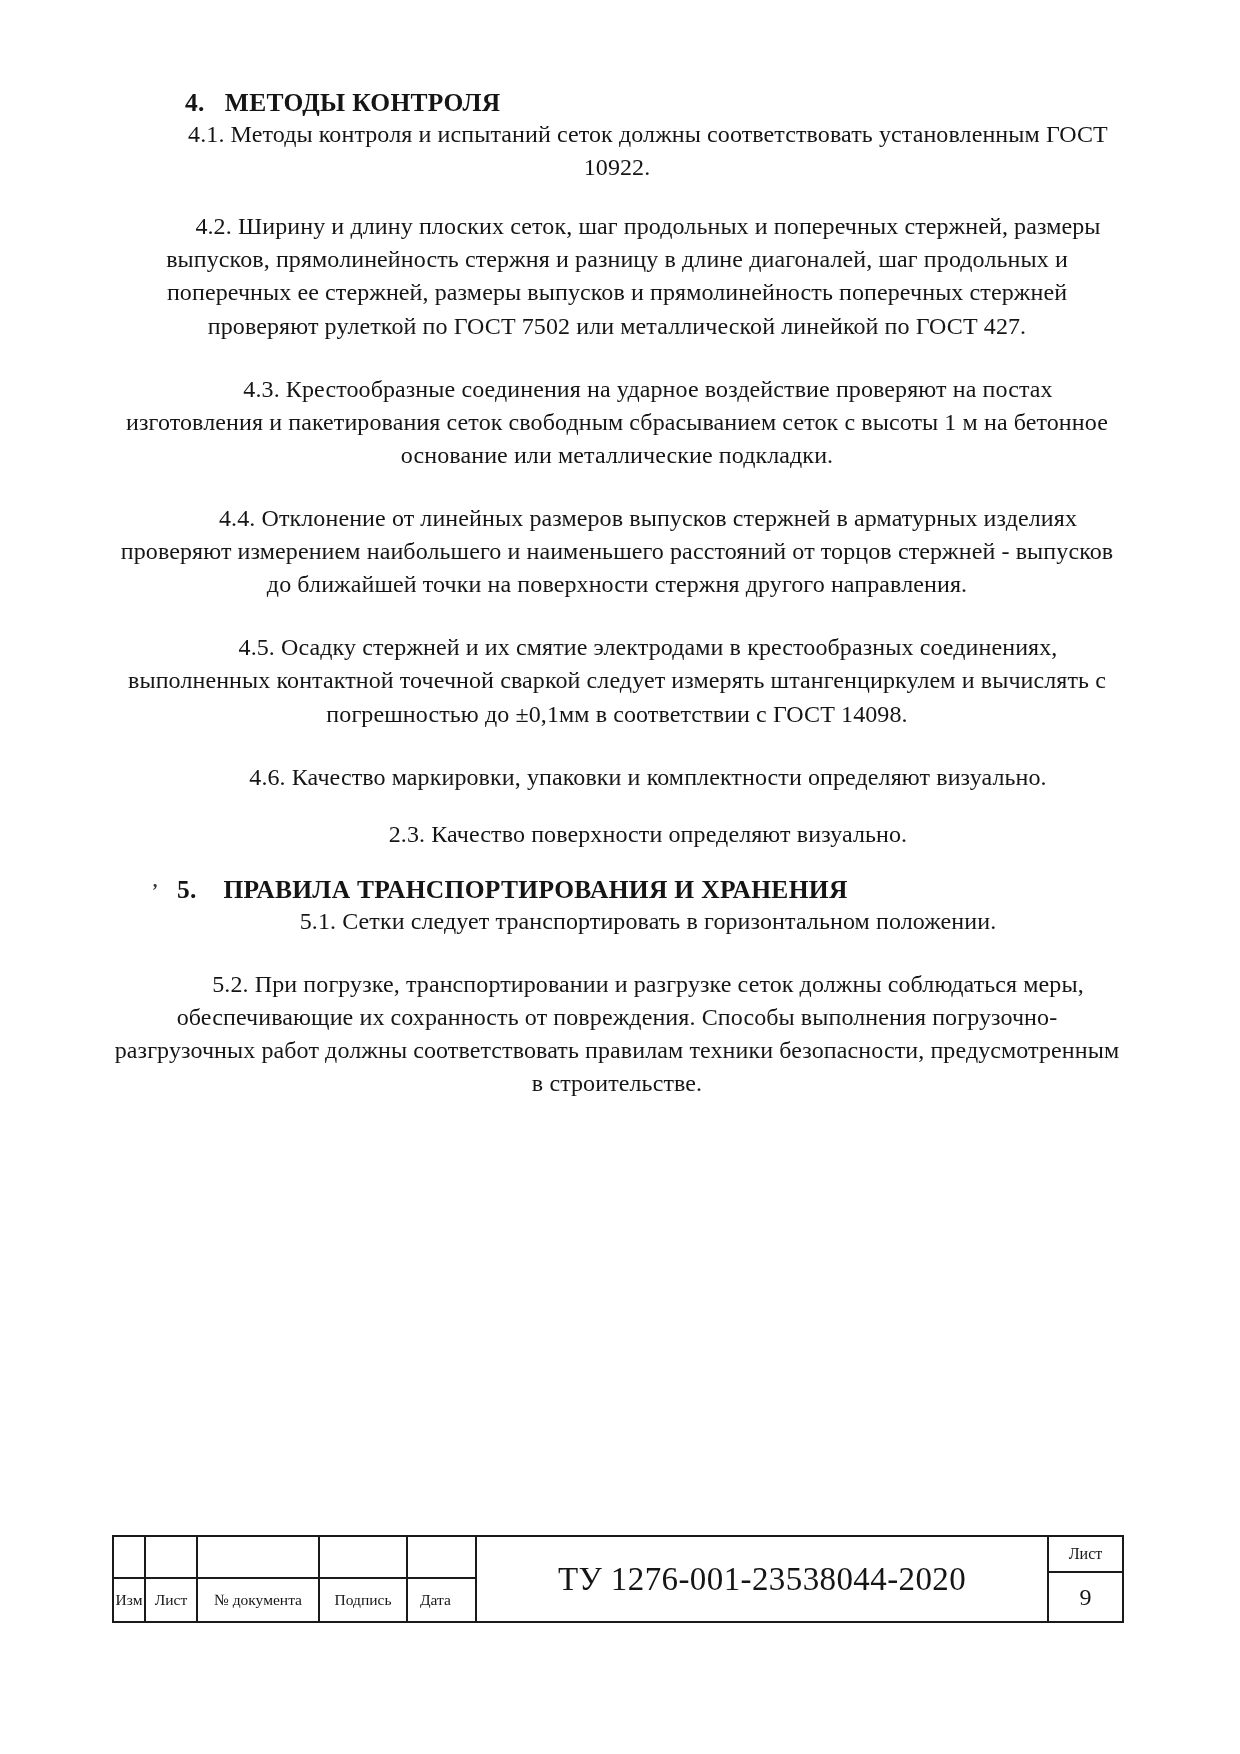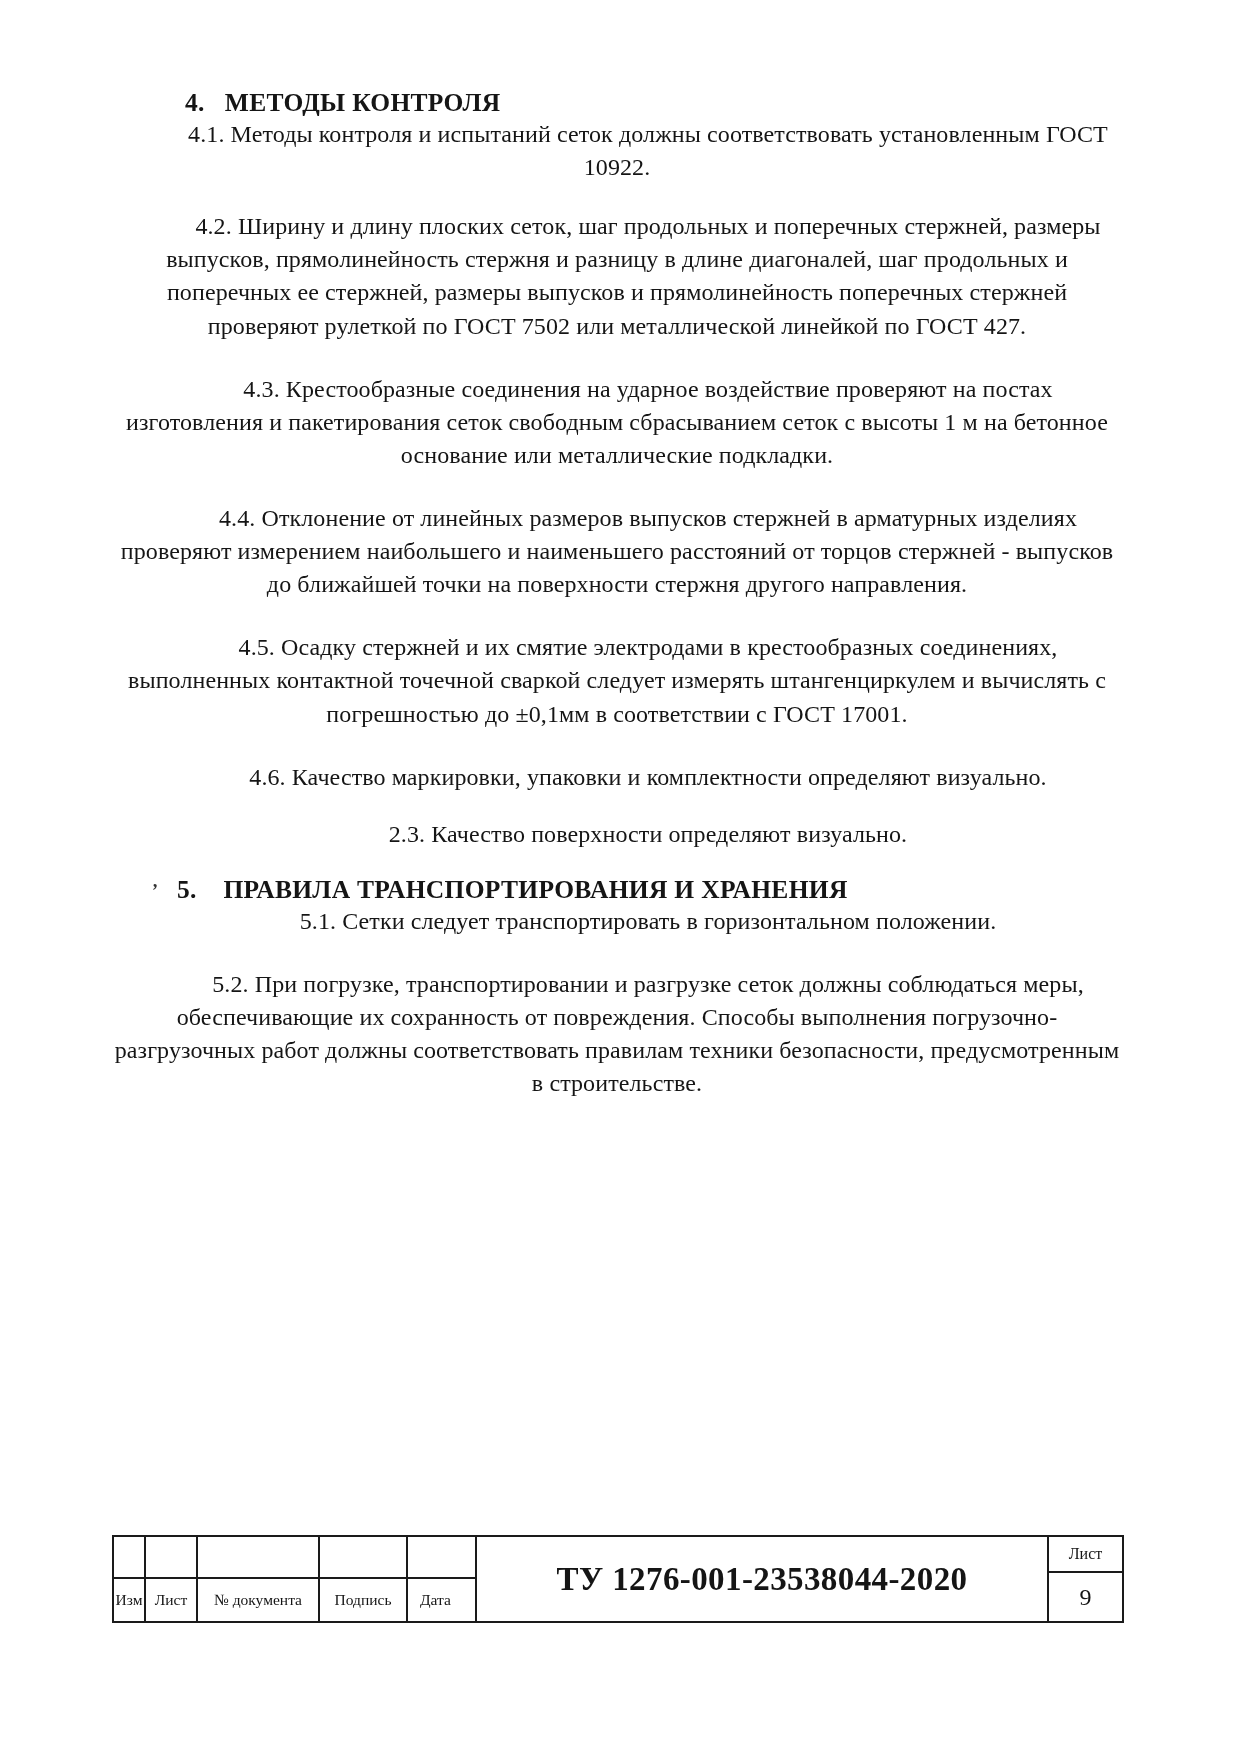--- a/index.html
+++ b/index.html
@@ -130,21 +130,20 @@
 
   .stamp-mid {
     flex: 1 1 auto;
     display: flex;
     align-items: center;
     justify-content: center;
     border-right: 2px solid #1a1a1a;
     box-sizing: border-box;
     font-size: 33px;
     letter-spacing: 0.4px;
-    font-weight: bold;
   }
 
   .stamp-right {
     width: 73px;
     display: flex;
     flex-direction: column;
     box-sizing: border-box;
   }
 
   .stamp-right .sheet-label {
@@ -175,21 +174,21 @@
     <h2 class="section-heading heading-4">
       <span>4.</span>
       &nbsp;
       <span>МЕТОДЫ КОНТРОЛЯ</span>
     </h2>
 
     <p class="para">4.1. Методы контроля и испытаний сеток должны соответствовать установленным ГОСТ 10922.</p>
     <p class="para gap-lg">4.2. Ширину и длину плоских сеток, шаг продольных и поперечных стержней, размеры выпусков, прямолинейность стержня и разницу в длине диагоналей, шаг продольных и поперечных ее стержней, размеры выпусков и прямолинейность поперечных стержней проверяют рулеткой по ГОСТ 7502 или металлической линейкой по ГОСТ 427.</p>
     <p class="para gap-lg">4.3. Крестообразные соединения на ударное воздействие проверяют на постах изготовления и пакетирования сеток свободным сбрасыванием сеток с высоты 1 м на бетонное основание или металлические подкладки.</p>
     <p class="para gap-lg">4.4.  Отклонение от линейных размеров  выпусков стержней в арматурных изделиях проверяют измерением наибольшего и наименьшего расстояний от торцов стержней - выпусков до ближайшей точки на поверхности стержня другого направления.</p>
-    <p class="para gap-lg">4.5. Осадку стержней и их смятие электродами в крестообразных соединениях, выполненных контактной точечной сваркой следует измерять штангенциркулем и  вычислять с погрешностью до ±0,1мм в соответствии с ГОСТ 17001.</p>
+    <p class="para gap-lg">4.5. Осадку стержней и их смятие электродами в крестообразных соединениях, выполненных контактной точечной сваркой следует измерять штангенциркулем и  вычислять с погрешностью до ±0,1мм в соответствии с ГОСТ 14098.</p>
     <p class="para tight">4.6. Качество маркировки, упаковки и комплектности определяют визуально.</p>
     <p class="para tight">2.3. Качество поверхности определяют визуально.</p>
 
     <h2 class="section-heading heading-5">
       <span class="tick">ʼ</span>
       <span>5.</span>
       &nbsp;&nbsp;
       <span>ПРАВИЛА ТРАНСПОРТИРОВАНИЯ И ХРАНЕНИЯ</span>
     </h2>
 

